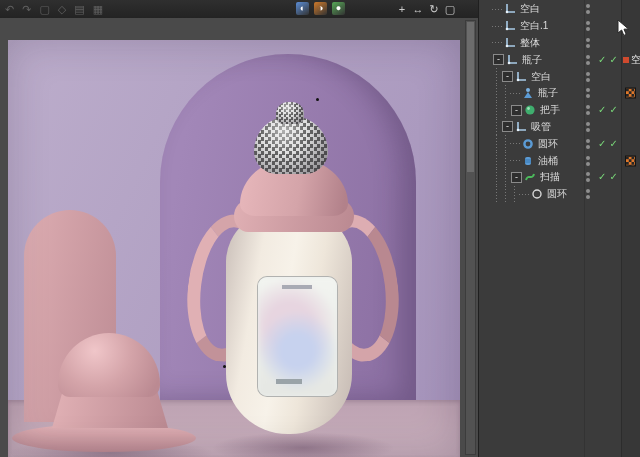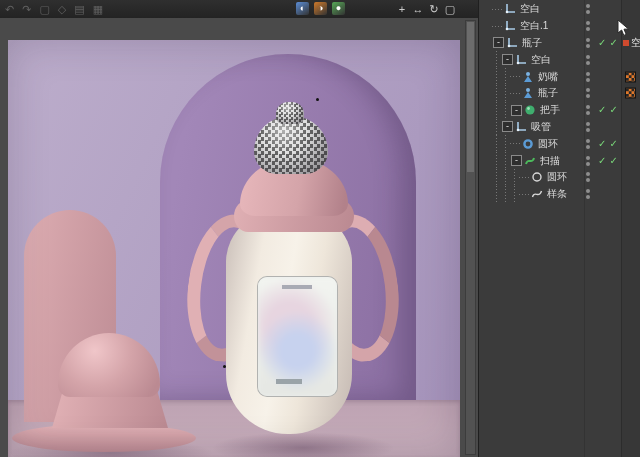--- a/index.html
+++ b/index.html
@@ -197,20 +197,34 @@
               <circle cx="3" cy="9" r="1.3" fill="#e8f2fa"></circle>
             </svg>
           </span>
           <span class="olabel">空白.1</span>
           <span class="dots">
             <i></i>
             <i></i>
           </span>
         </div>
         <div class="om-row">
+          <span class="stub"></span>
+          <span class="oicon">
+            <svg viewBox="0 0 12 12">
+              <path d="M3 1v8h8" fill="none" stroke="#a9cbe8" stroke-width="1.6"></path>
+              <circle cx="3" cy="9" r="1.3" fill="#e8f2fa"></circle>
+            </svg>
+          </span>
+          <span class="olabel">整体</span>
+          <span class="dots">
+            <i></i>
+            <i></i>
+          </span>
+        </div>
+        <div class="om-row">
           <span class="exp">-</span>
           <span class="oicon">
             <svg viewBox="0 0 12 12">
               <path d="M3 1v8h8" fill="none" stroke="#a9cbe8" stroke-width="1.6"></path>
               <circle cx="3" cy="9" r="1.3" fill="#e8f2fa"></circle>
             </svg>
           </span>
           <span class="olabel">瓶子</span>
           <span class="dots">
             <i></i>
@@ -243,37 +257,20 @@
         <div class="om-row">
           <span class="guide"></span>
           <span class="guide"></span>
           <span class="stub"></span>
           <span class="oicon">
             <svg viewBox="0 0 12 12">
               <circle cx="6" cy="3" r="2" fill="#7ab2e2"></circle>
               <path d="M2 11 L6 5 L10 11 Z" fill="#5b9bd5"></path>
             </svg>
           </span>
-          <span class="olabel">奶嘴</span>
-          <span class="dots">
-            <i></i>
-            <i></i>
-          </span>
-          <span class="mat m-checker"></span>
-        </div>
-        <div class="om-row">
-          <span class="guide"></span>
-          <span class="guide"></span>
-          <span class="stub"></span>
-          <span class="oicon">
-            <svg viewBox="0 0 12 12">
-              <circle cx="6" cy="3" r="2" fill="#7ab2e2"></circle>
-              <path d="M2 11 L6 5 L10 11 Z" fill="#5b9bd5"></path>
-            </svg>
-          </span>
           <span class="olabel">瓶子</span>
           <span class="dots">
             <i></i>
             <i></i>
           </span>
           <span class="mat m-checker"></span>
         </div>
         <div class="om-row">
           <span class="guide"></span>
           <span class="guide"></span>
@@ -324,20 +321,38 @@
             <i></i>
           </span>
           <span class="checks">
             <b>✓</b>
             <b>✓</b>
           </span>
         </div>
         <div class="om-row">
           <span class="guide"></span>
           <span class="guide"></span>
+          <span class="stub"></span>
+          <span class="oicon">
+            <svg viewBox="0 0 12 12">
+              <rect x="3" y="2" width="6" height="8" rx="2" fill="#5b9bd5"></rect>
+              <line x1="3" y1="5" x2="9" y2="5" stroke="#2f6ea8" stroke-width="0.8"></line>
+              <line x1="3" y1="7" x2="9" y2="7" stroke="#2f6ea8" stroke-width="0.8"></line>
+            </svg>
+          </span>
+          <span class="olabel">油桶</span>
+          <span class="dots">
+            <i></i>
+            <i></i>
+          </span>
+          <span class="mat m-checker"></span>
+        </div>
+        <div class="om-row">
+          <span class="guide"></span>
+          <span class="guide"></span>
           <span class="exp">-</span>
           <span class="oicon">
             <svg viewBox="0 0 12 12">
               <path d="M2 9 C4 2 8 10 10 3" fill="none" stroke="#4cba5c" stroke-width="2"></path>
             </svg>
           </span>
           <span class="olabel">扫描</span>
           <span class="dots">
             <i></i>
             <i></i>
@@ -351,36 +366,20 @@
           <span class="guide"></span>
           <span class="guide"></span>
           <span class="guide"></span>
           <span class="stub"></span>
           <span class="oicon">
             <svg viewBox="0 0 12 12">
               <circle cx="6" cy="6" r="4" fill="none" stroke="#d8d8d8" stroke-width="1.4"></circle>
             </svg>
           </span>
           <span class="olabel">圆环</span>
-          <span class="dots">
-            <i></i>
-            <i></i>
-          </span>
-        </div>
-        <div class="om-row">
-          <span class="guide"></span>
-          <span class="guide"></span>
-          <span class="guide"></span>
-          <span class="stub"></span>
-          <span class="oicon">
-            <svg viewBox="0 0 12 12">
-              <path d="M1.5 9 C3.5 2 8 11 10.5 3" fill="none" stroke="#d8d8d8" stroke-width="1.4"></path>
-            </svg>
-          </span>
-          <span class="olabel">样条</span>
           <span class="dots">
             <i></i>
             <i></i>
           </span>
         </div>
       </div>
   </div>
 
   <div id="cursor">
     <svg viewBox="0 0 16 16" width="16" height="16">

